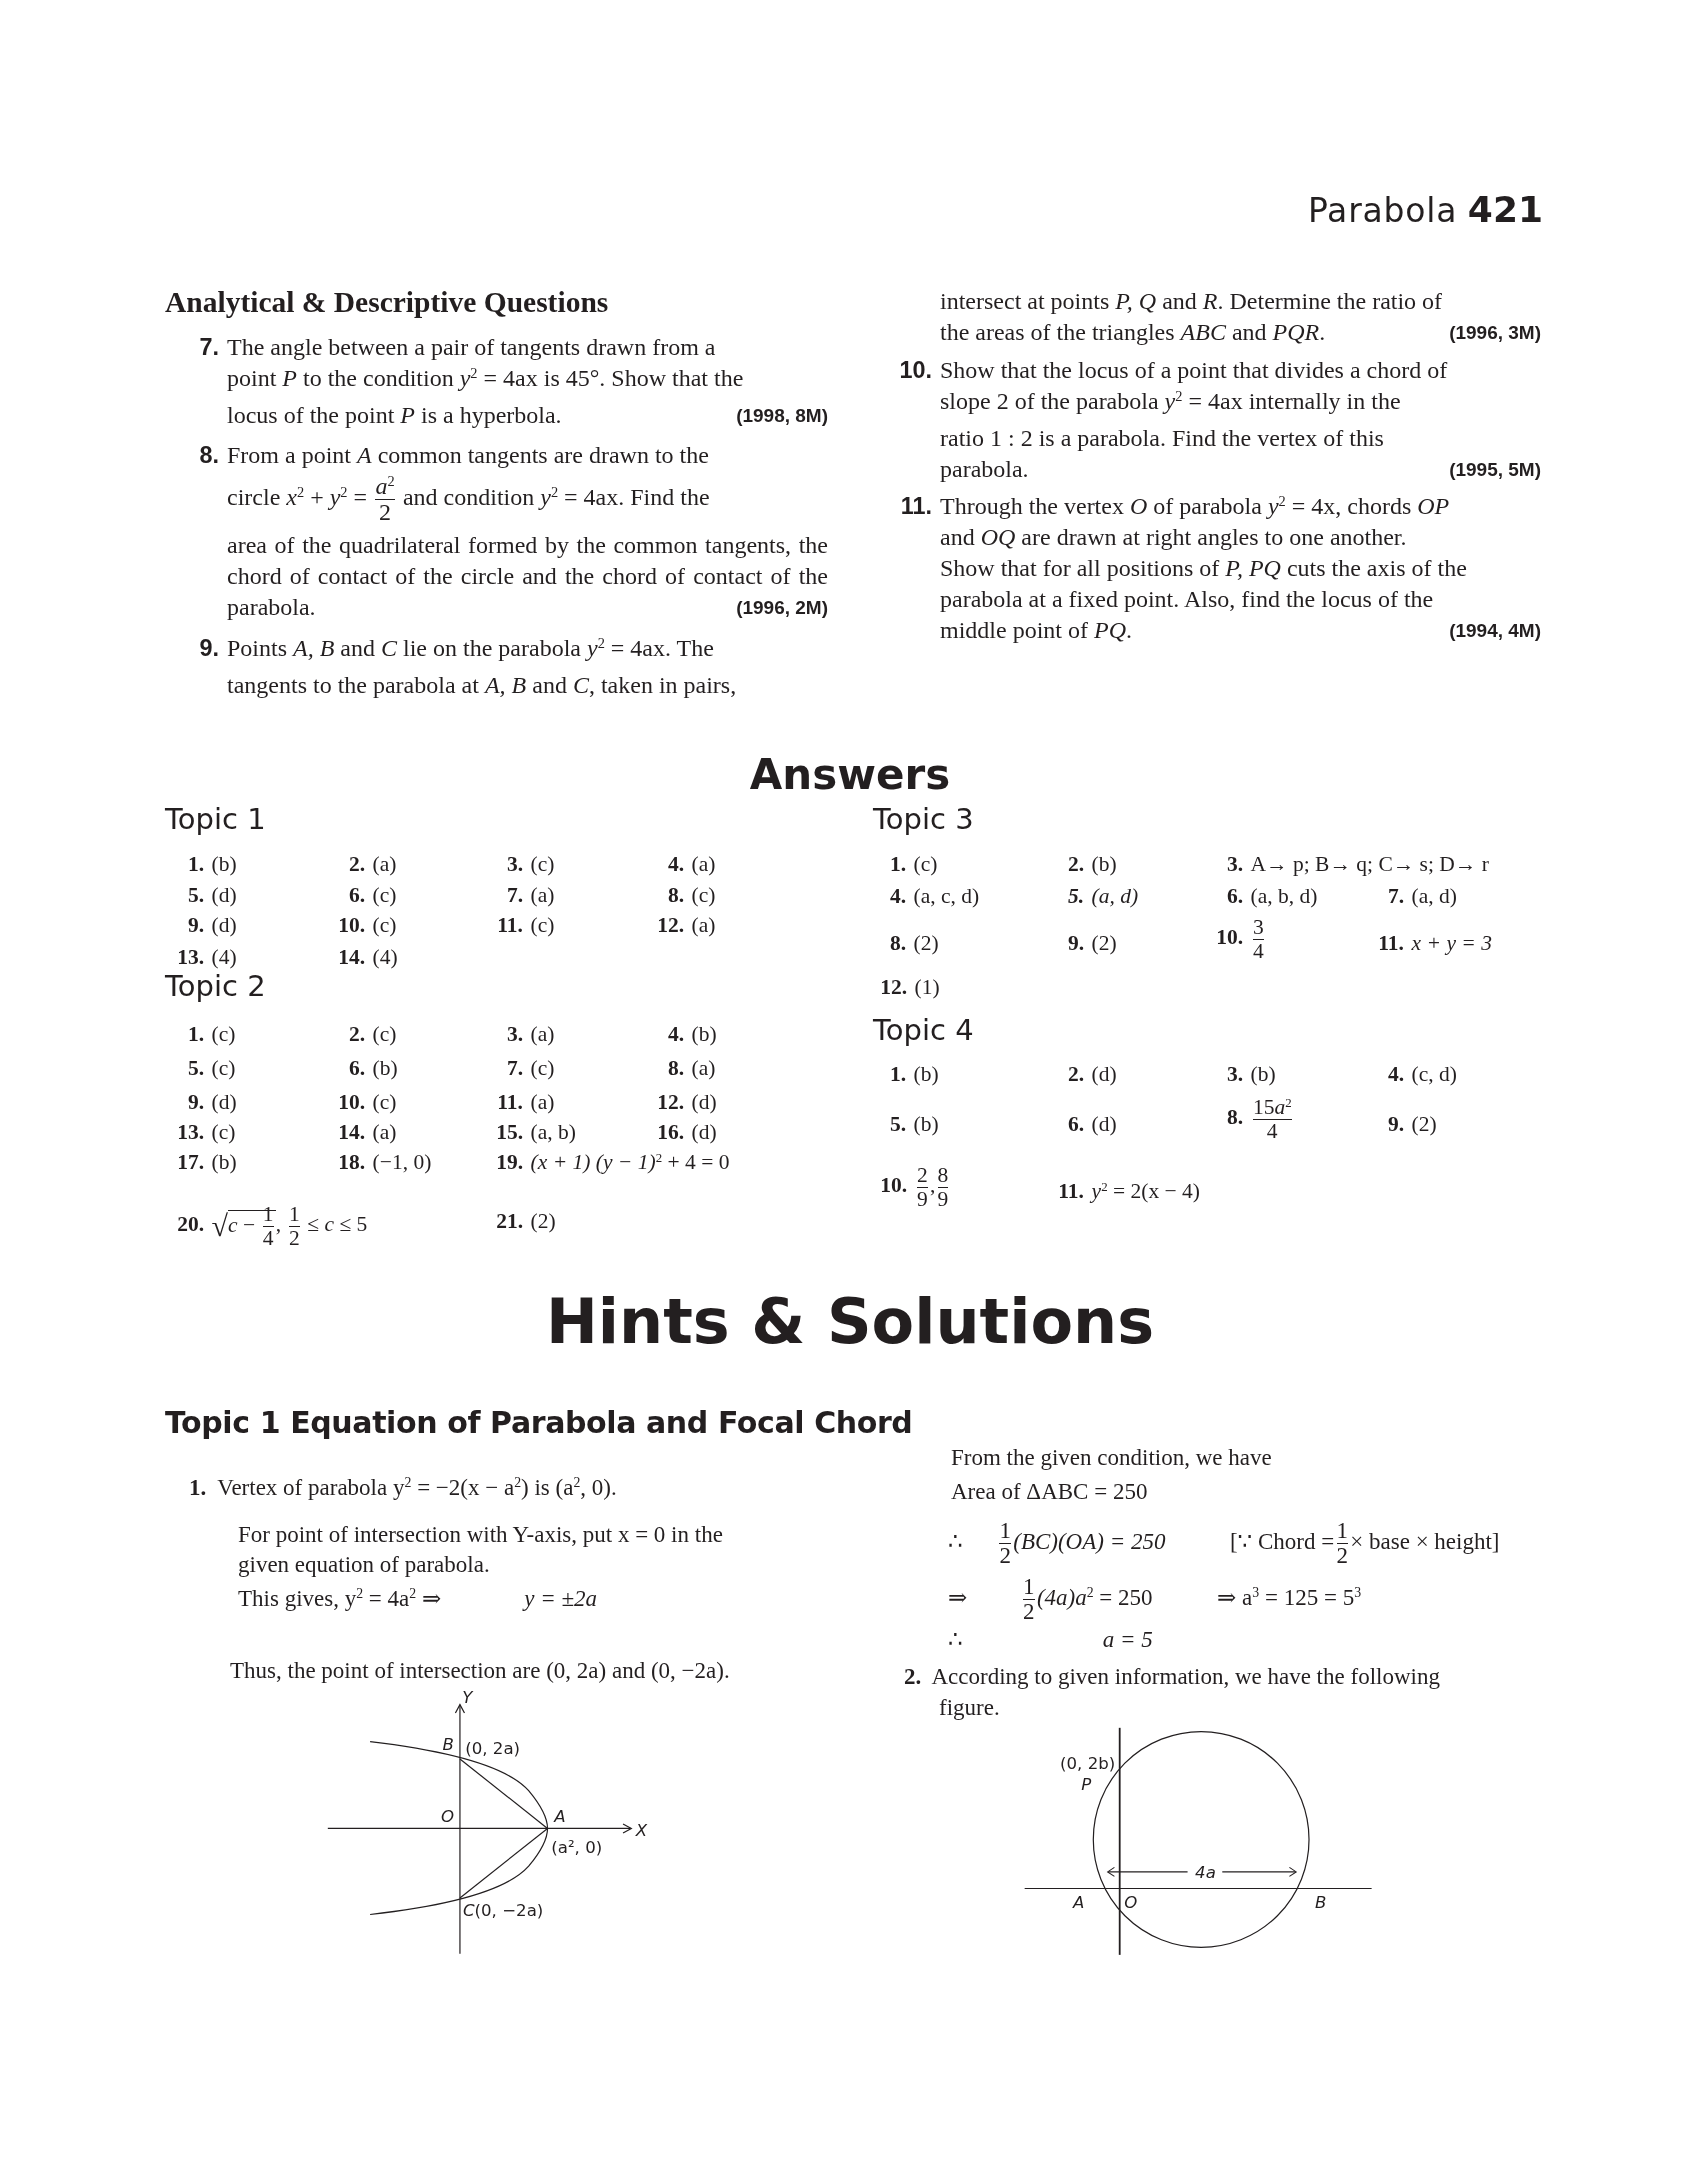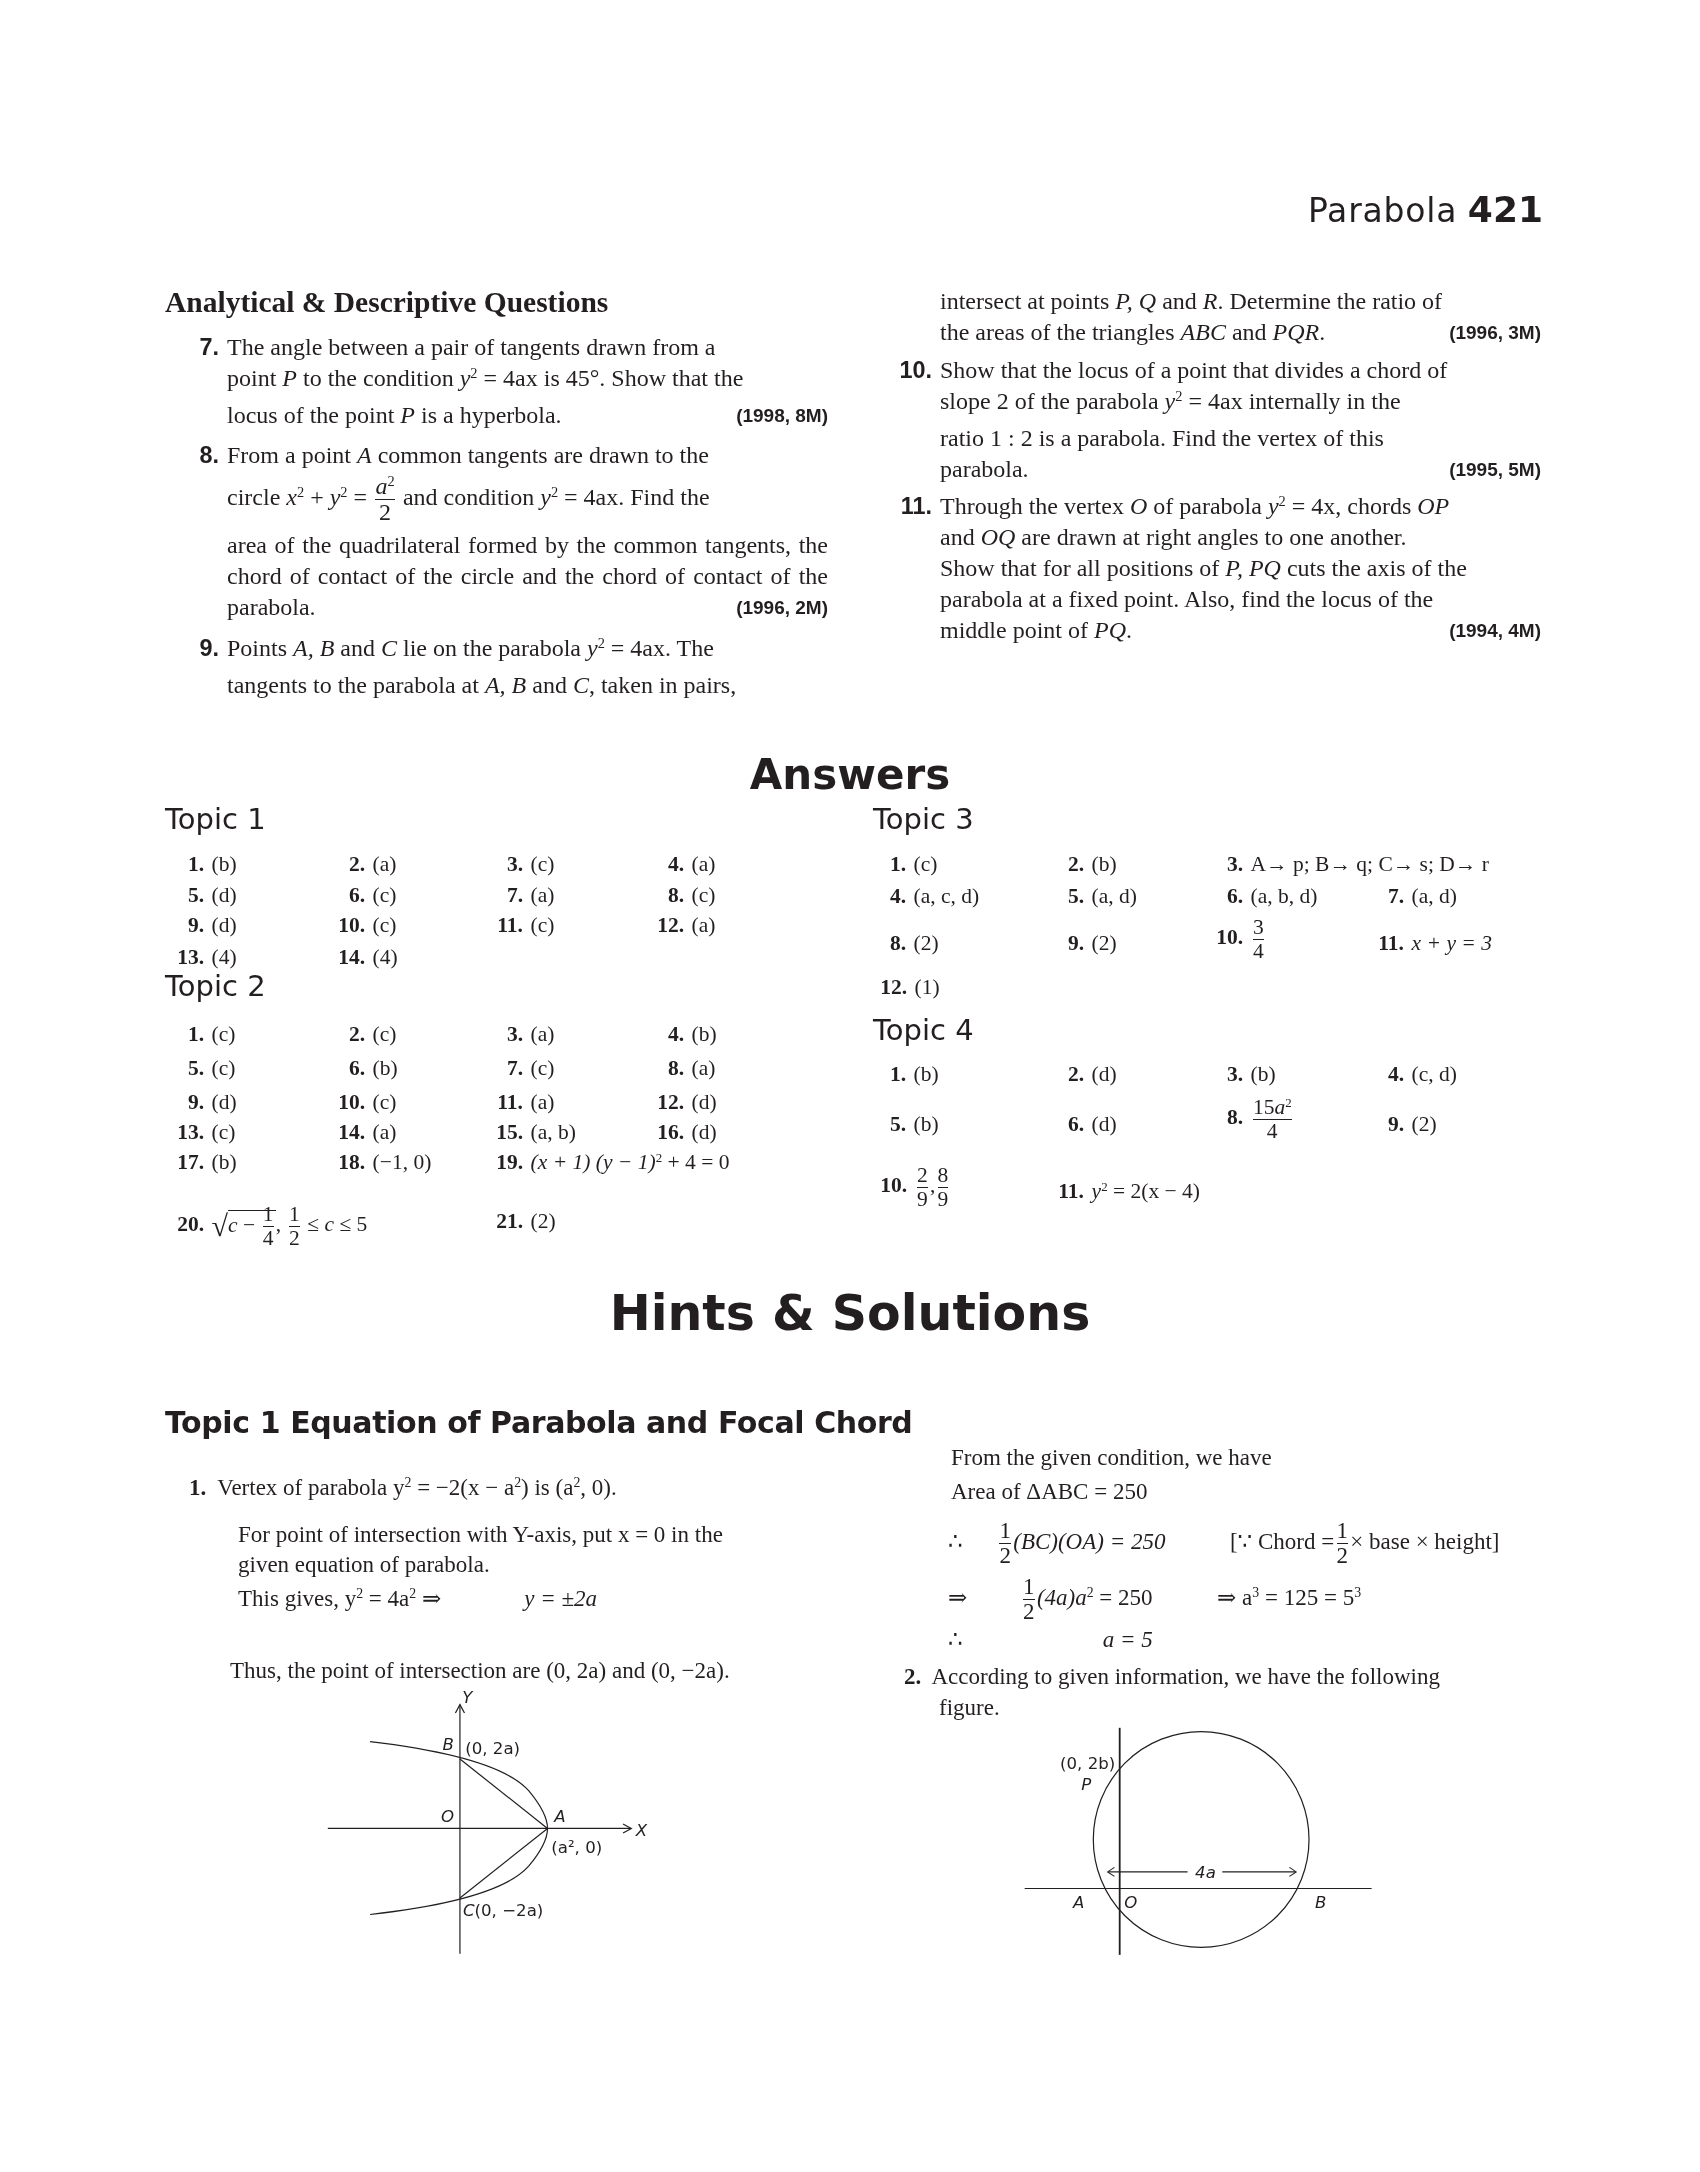--- a/index.html
+++ b/index.html
@@ -23,21 +23,21 @@
   .frac > span { display: block; }
   .frac .den { border-top: 1.5px solid #231f20; }
 
   
   #answers-title { left: 0; width: 1700px; text-align: center; top: 750px; font-family: "DejaVu Sans", sans-serif; font-weight: 700; font-size: 42px; }
   .topic-h { position: absolute; font-family: "DejaVu Sans", sans-serif; font-size: 29px; }
   .ans { position: absolute; font-size: 21.5px; white-space: nowrap; }
   .ans b { font-weight: 700; display: inline-block; text-align: right; margin-right: 7.6px; }
 
   
-  #hints-title { left: 0; width: 1700px; text-align: center; top: 1285px; font-family: "DejaVu Sans", sans-serif; font-weight: 700; font-size: 49px; }
+  #hints-title { left: 0; width: 1700px; text-align: center; top: 1285px; font-family: "DejaVu Sans", sans-serif; font-weight: 700; font-size: 62px; }
   #hints-topic { left: 165px; top: 1405px; font-family: "DejaVu Sans", sans-serif; font-weight: 700; font-size: 30px; letter-spacing: -0.4px; }
   .sol { position: absolute; font-size: 23px; line-height: 30px; white-space: nowrap; }
   .sol b.n { font-weight: 700; }
   svg text { font-family: "DejaVu Sans", sans-serif; fill: #231f20; }
 </style>
 </head>
 <body>
 
 <div id="running-header" class="abs">
   <span class="chap">Parabola</span><span class="pg">421</span>
@@ -131,21 +131,21 @@
     <div class="ans" style="left: 168px; top: 1203px;"><b style="width: 36px;">20.</b><span><span style="font-size:30px;vertical-align:middle">√</span><span style="border-top:1.5px solid #231f20;padding-top:1.5px;"><i>c</i> − <span class="frac"><span>1</span><span class="den">4</span></span></span></span>, <span class="frac"><span>1</span><span class="den">2</span></span><span> ≤ <i>c</i> ≤ 5</span></div>
     <div class="ans" style="left: 487px; top: 1209px;"><b style="width: 36px;">21.</b><span>(2)</span></div>
   </div>
 
 <div class="topic-h" style="left:873px; top:802px;">Topic 3</div>
 <div id="t3">
     <div class="ans" style="left: 876px; top: 852px;"><b style="width: 30px;">1.</b><span>(c)</span></div>
     <div class="ans" style="left: 1054px; top: 852px;"><b style="width: 30px;">2.</b><span>(b)</span></div>
     <div class="ans" style="left: 1213px; top: 852px;"><b style="width: 30px;">3.</b><span>A→ p; B→ q; C→ s; D→ r</span></div>
     <div class="ans" style="left: 876px; top: 884px;"><b style="width: 30px;">4.</b><span>(a, c, d)</span></div>
-    <div class="ans" style="left: 1054px; top: 884px;"><b style="width: 30px;">5.</b><span>(a, d)</span></div>
+    <div class="ans" style="left: 1054px; top: 884px; font-style: italic;"><b style="width: 30px;">5.</b><span>(a, d)</span></div>
     <div class="ans" style="left: 1213px; top: 884px;"><b style="width: 30px;">6.</b><span>(a, b, d)</span></div>
     <div class="ans" style="left: 1374px; top: 884px;"><b style="width: 30px;">7.</b><span>(a, d)</span></div>
     <div class="ans" style="left: 876px; top: 931px;"><b style="width: 30px;">8.</b><span>(2)</span></div>
     <div class="ans" style="left: 1054px; top: 931px;"><b style="width: 30px;">9.</b><span>(2)</span></div>
     <div class="ans" style="left: 1198px; top: 916px;"><b style="width: 45px;">10.</b><span class="frac"><span>3</span><span class="den">4</span></span></div>
     <div class="ans" style="left: 1359px; top: 931px;"><b style="width: 45px;">11.</b><i>x + y = 3</i></div>
     <div class="ans" style="left: 866px; top: 975px;"><b style="width: 41px;">12.</b><span>(1)</span></div>
   </div>
 
 <div class="topic-h" style="left:873px; top:1013px;">Topic 4</div>

